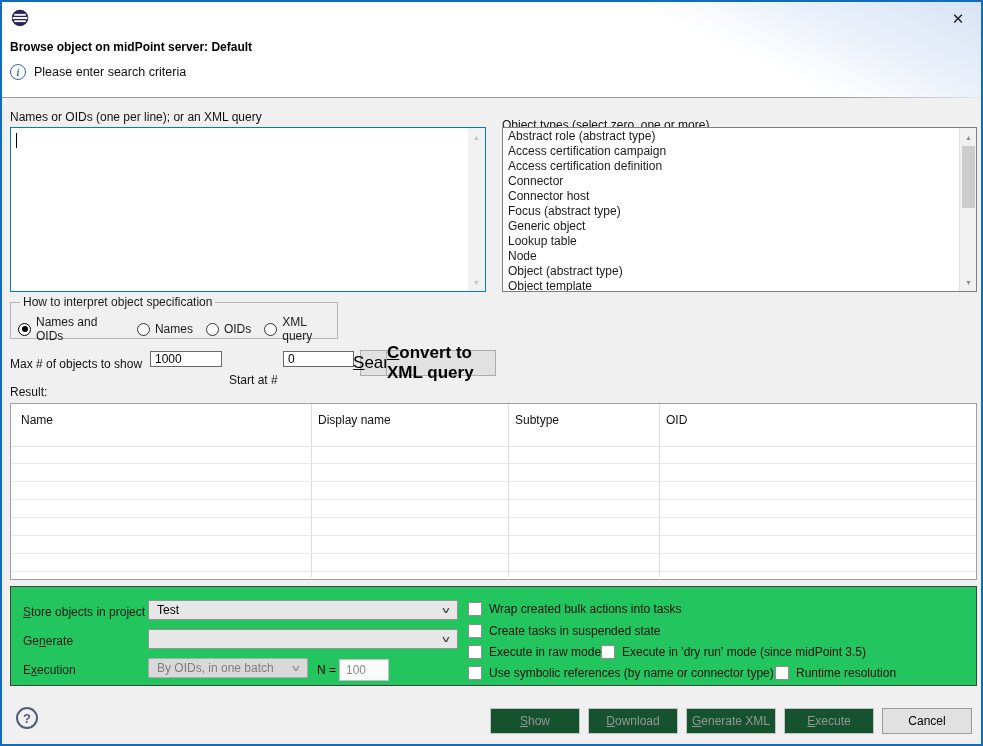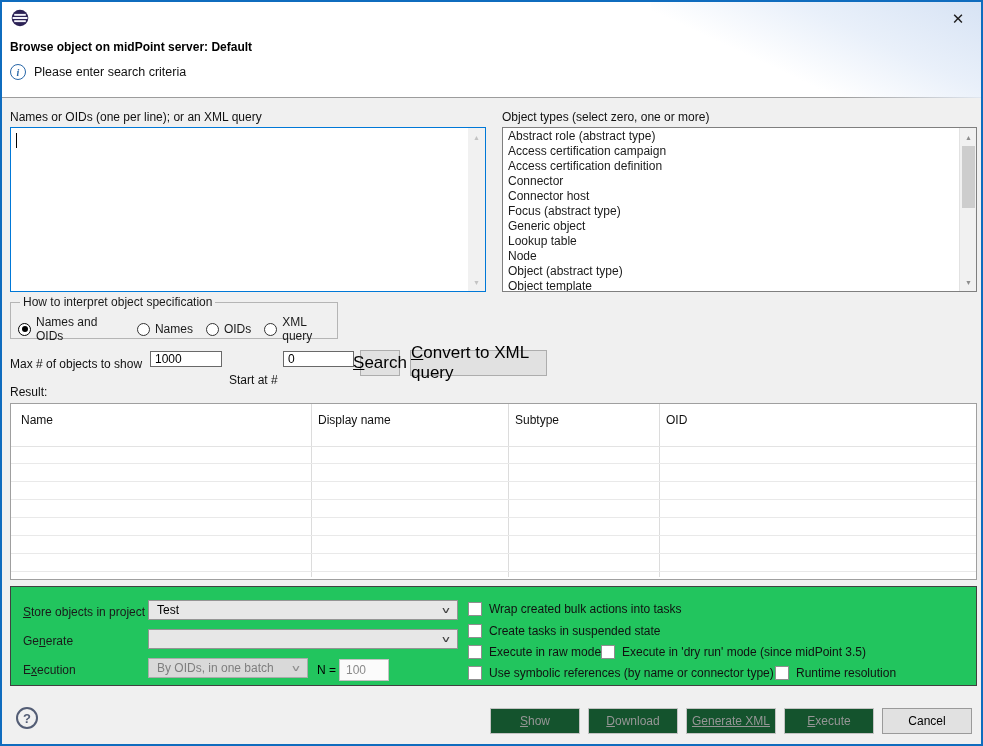--- a/index.html
+++ b/index.html
@@ -125,21 +125,21 @@
 
   <div class="fld-label" style="left:8px; top:108px;">Names or OIDs (one per line); or an XML query</div>
   <div class="query-box">
     <div class="caret"></div>
     <div class="sbar sbar-light">
       <div class="up">▲</div>
       <div class="dn">▼</div>
     </div>
   </div>
 
-  <div class="fld-label" style="left:500px; top:108px;">Object types (select zero, one or more)</div>
+  <div class="fld-label" style="left:500px; top:116px;">Object types (select zero, one or more)</div>
   <div class="list-box">
     <div class="list-items">
       <div class="list-item">Abstract role (abstract type)</div>
       <div class="list-item">Access certification campaign</div>
       <div class="list-item">Access certification definition</div>
       <div class="list-item">Connector</div>
       <div class="list-item">Connector host</div>
       <div class="list-item">Focus (abstract type)</div>
       <div class="list-item">Generic object</div>
       <div class="list-item">Lookup table</div>
@@ -176,21 +176,21 @@
     </div>
   </div>
 
   <div class="fld-label" style="left:8px; top:355px;">Max # of objects to show</div>
   <input class="txt-input" style="left: 148px; top: 349px; width: 72px;" value="1000">
   <div class="fld-label" style="left:227px; top:355px;margin-top:16px;">Start at #</div>
   <input class="txt-input" style="left: 281px; top: 349px; width: 71px;" value="0">
   <div class="btn" style="left:358px; top:348px; width:40px;">
     <span><span></span><span class="mn">S</span><span>earch</span></span>
   </div>
-  <div class="btn" style="left:408px; top:348px; width:137px;">
+  <div class="btn" style="left:384px; top:348px; width:110px;font-weight:bold;">
     <span><span></span><span class="mn">C</span><span>onvert to XML query</span></span>
   </div>
 
   <div class="fld-label" style="left:8px; top:383px;">Result:</div>
   <div class="table">
     <div class="t-vline" style="left:300px;"></div>
     <div class="t-vline" style="left:497px;"></div>
     <div class="t-vline" style="left:648px;"></div>
     <div class="t-head" style="left:10px;">Name</div>
     <div class="t-head" style="left:307px;">Display name</div>
@@ -255,21 +255,21 @@
     </div>
   </div>
 
   <div class="help">?</div>
   <div class="fbtn disabled" style="left:488px;">
     <span><span></span><span class="mn">S</span><span>how</span></span>
   </div>
   <div class="fbtn disabled" style="left:586px;">
     <span><span></span><span class="mn">D</span><span>ownload</span></span>
   </div>
-  <div class="fbtn disabled" style="left:684px;text-decoration:underline;">
+  <div class="fbtn disabled" style="left:684px;">
     <span><span></span><span class="mn">G</span><span>enerate XML</span></span>
   </div>
   <div class="fbtn disabled" style="left:782px;">
     <span><span></span><span class="mn">E</span><span>xecute</span></span>
   </div>
   <div class="fbtn enabled" style="left:880px;">
     <span><span>Cancel</span><span class="mn"></span><span></span></span>
   </div>
 
 </div>

